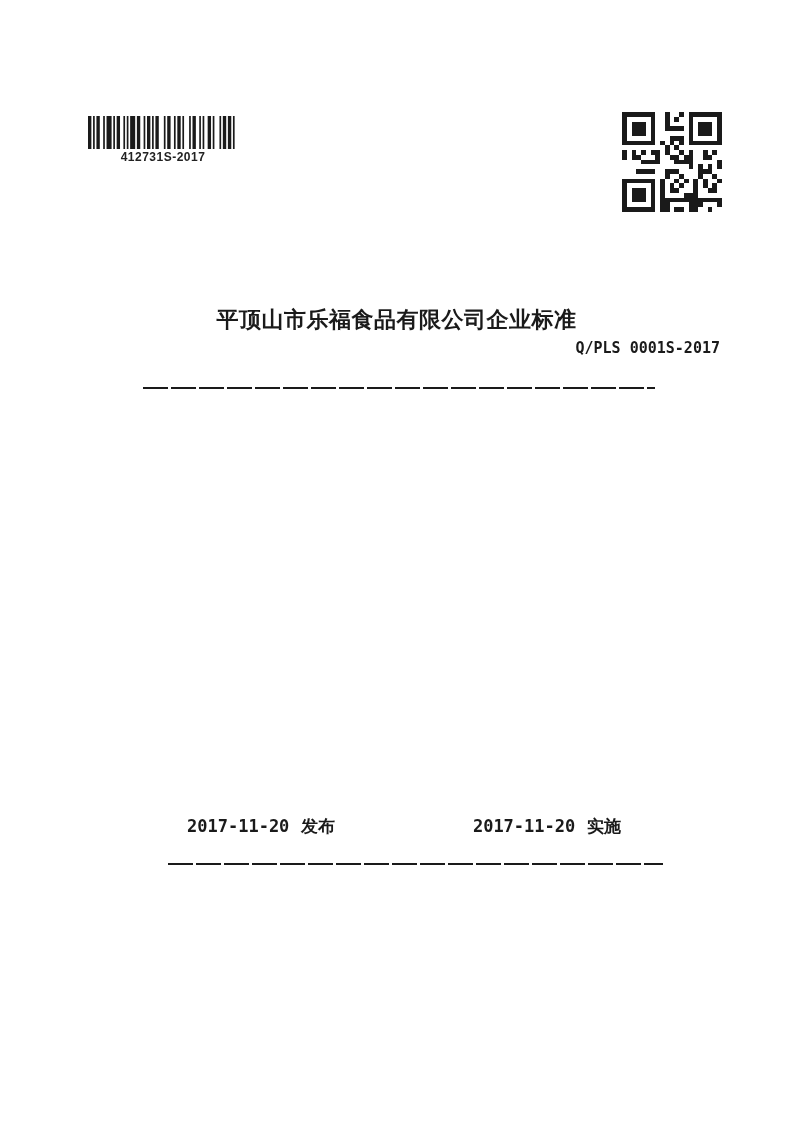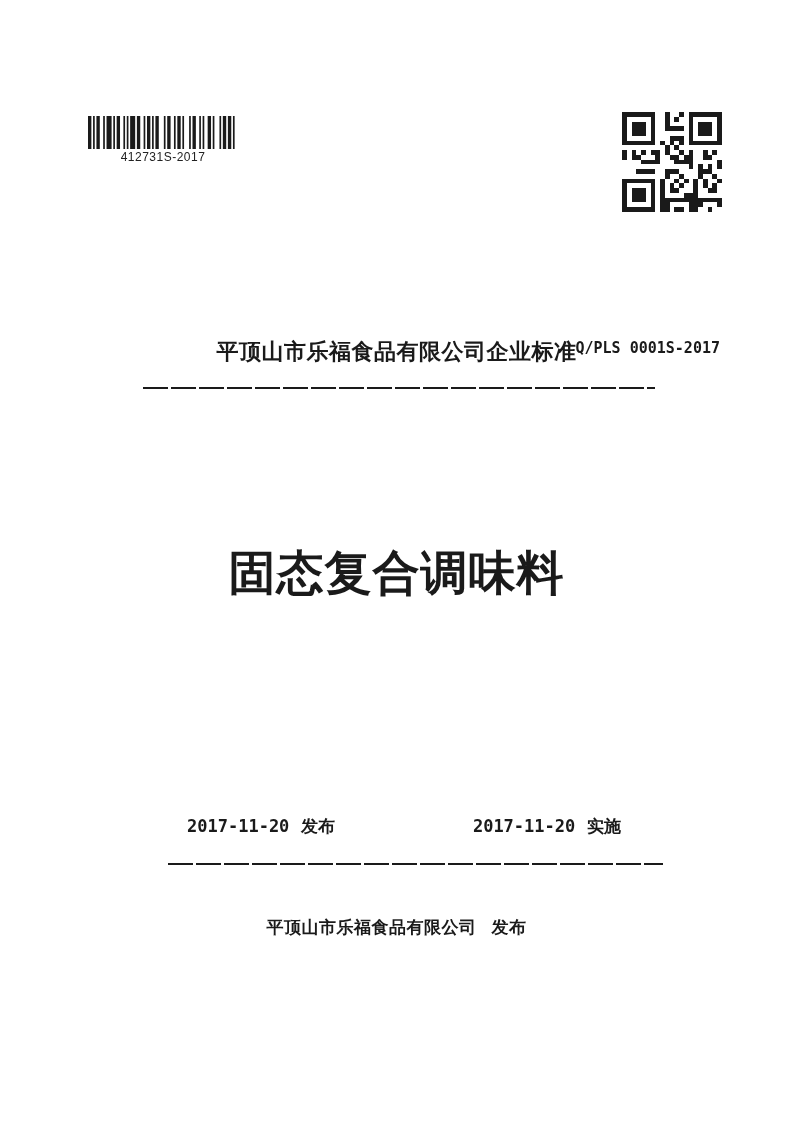--- a/index.html
+++ b/index.html
@@ -15,33 +15,33 @@
 
   
   .barcode-block { position: absolute; left: 88px; top: 116px; width: 150px; text-align: center; }
   .barcode-svg { display: block; width: 150px; height: 33px; }
   .barcode-number {
     margin-top: 1px;
     font-size: 12px;
     letter-spacing: 0.5px;
     color: #222;
     font-family: "Liberation Sans", sans-serif;
+    font-weight: bold;
   }
 
   
   .qr-code { position: absolute; left: 622px; top: 112px; width: 100px; height: 100px; }
   .qr-code svg { display: block; width: 100px; height: 100px; shape-rendering: crispEdges; }
 
   
   .std-org-line {
     position: absolute; top: 305px; left: 0; width: 100%;
     text-align: center;
     font-size: 22px; font-weight: bold;
     letter-spacing: 0.5px;
-    margin-top: 32px;
   }
   .doc-number {
     position: absolute; top: 339px; right: 73px;
     font-family: "DejaVu Sans Mono", "Liberation Mono", monospace;
     font-size: 15px; font-weight: bold; letter-spacing: 0px; padding-left: 38px;
   }
 
   
   .rule {
     position: absolute; height: 2px;
@@ -328,31 +328,26 @@
         <rect x="15" y="20" width="1" height="1" fill="#1a1a1a"></rect>
         <rect x="18" y="20" width="1" height="1" fill="#1a1a1a"></rect>
       </svg>
   </div>
 
   <div class="std-org-line">平顶山市乐福食品有限公司企业标准</div>
   <div class="doc-number">Q/PLS 0001S-2017</div>
 
   <div class="rule rule-top"></div>
 
-  <div class="doc-title">固态复合调味料</div>
 
   <div class="date-left">
     <span class="date-num">2017-11-20</span>
     <span class="date-label">发布</span>
   </div>
   <div class="date-right">
     <span class="date-num">2017-11-20</span>
     <span class="date-label">实施</span>
   </div>
 
   <div class="rule rule-bottom"></div>
 
-  <div class="publisher-line">
-    <span>平顶山市乐福食品有限公司</span>
-    <span class="publisher-label">发布</span>
-  </div>
 
 </div>
 
 </body></html>

